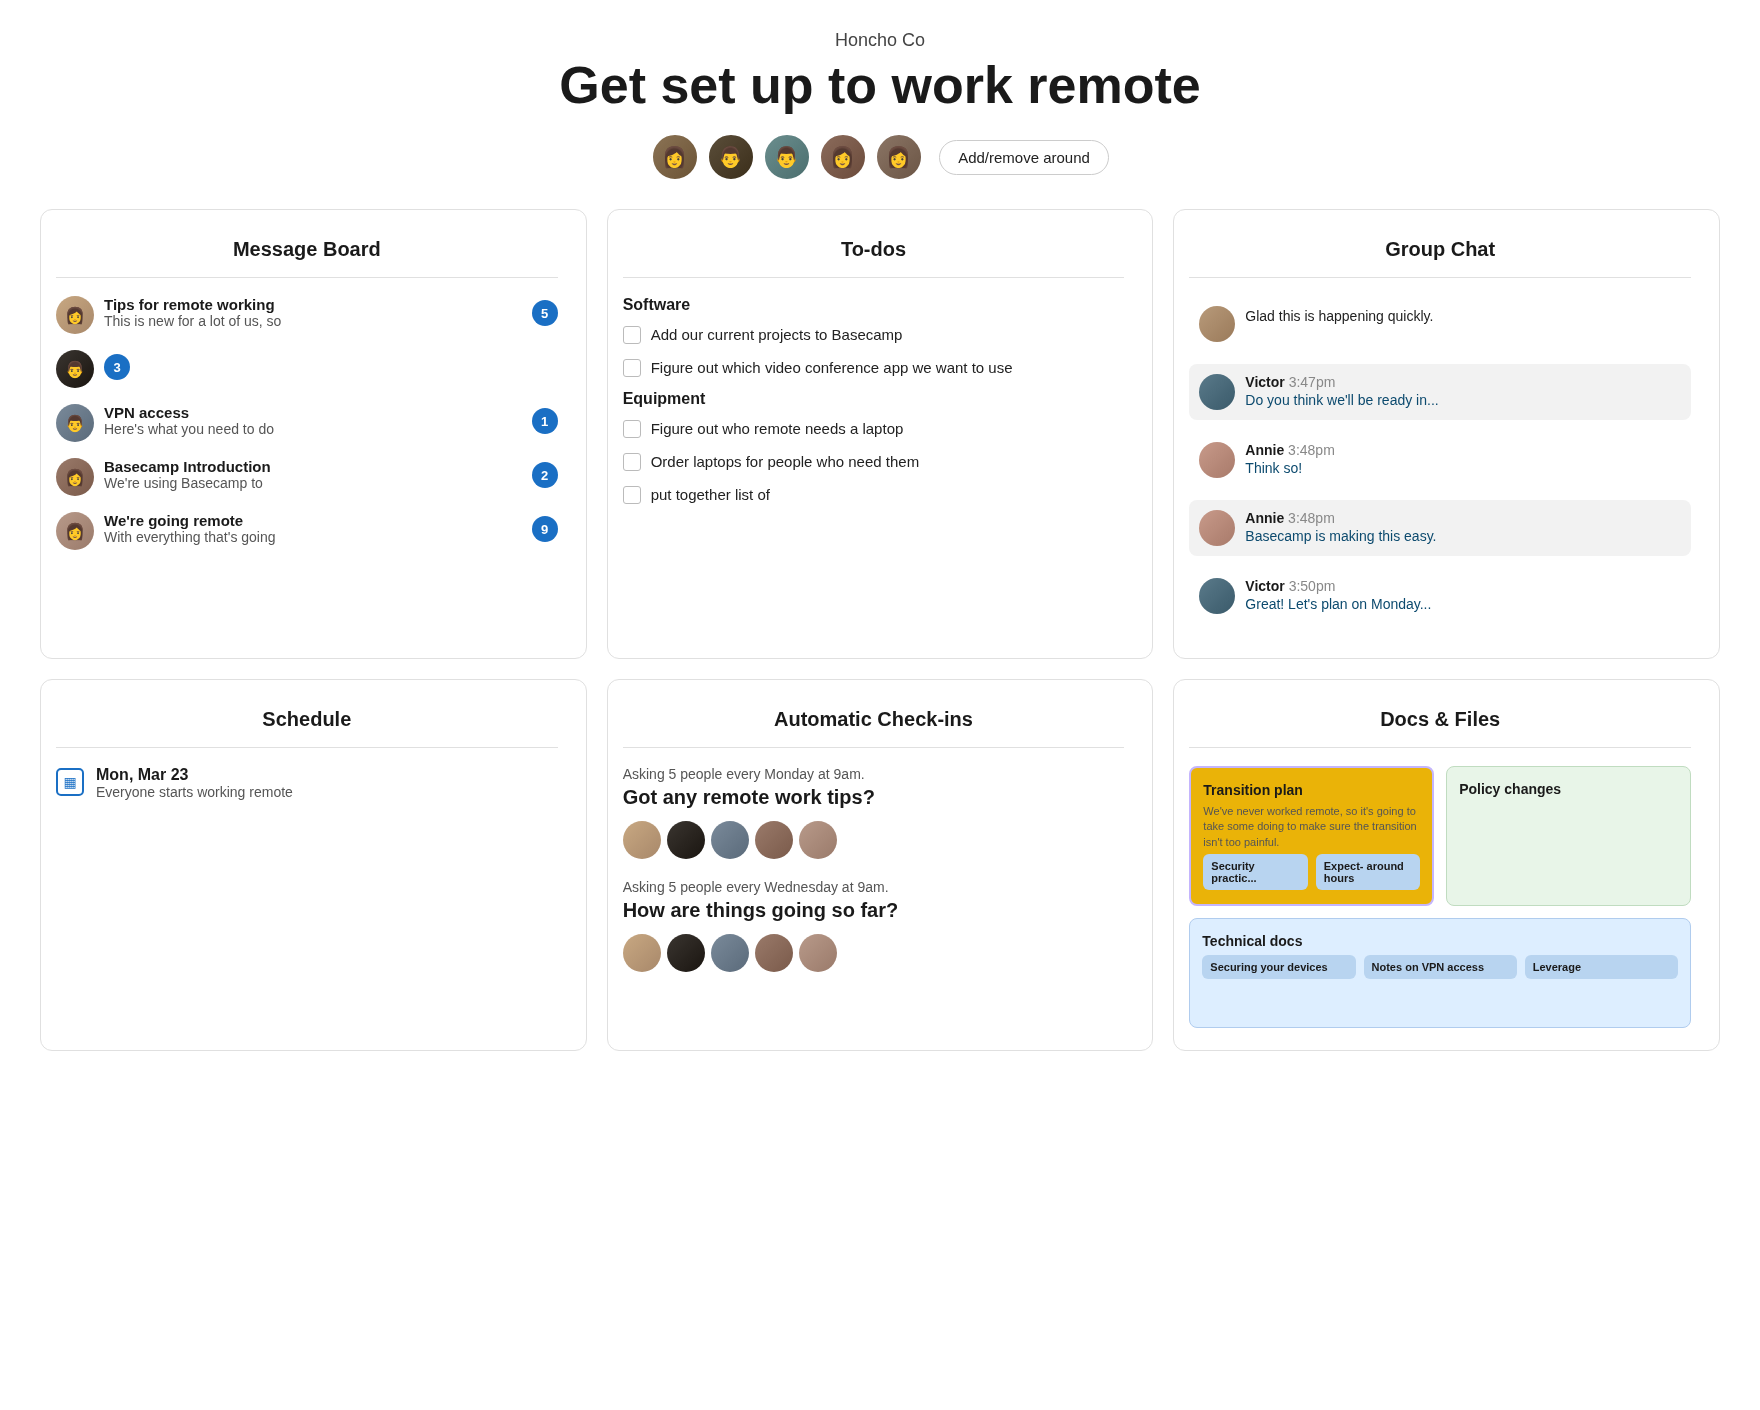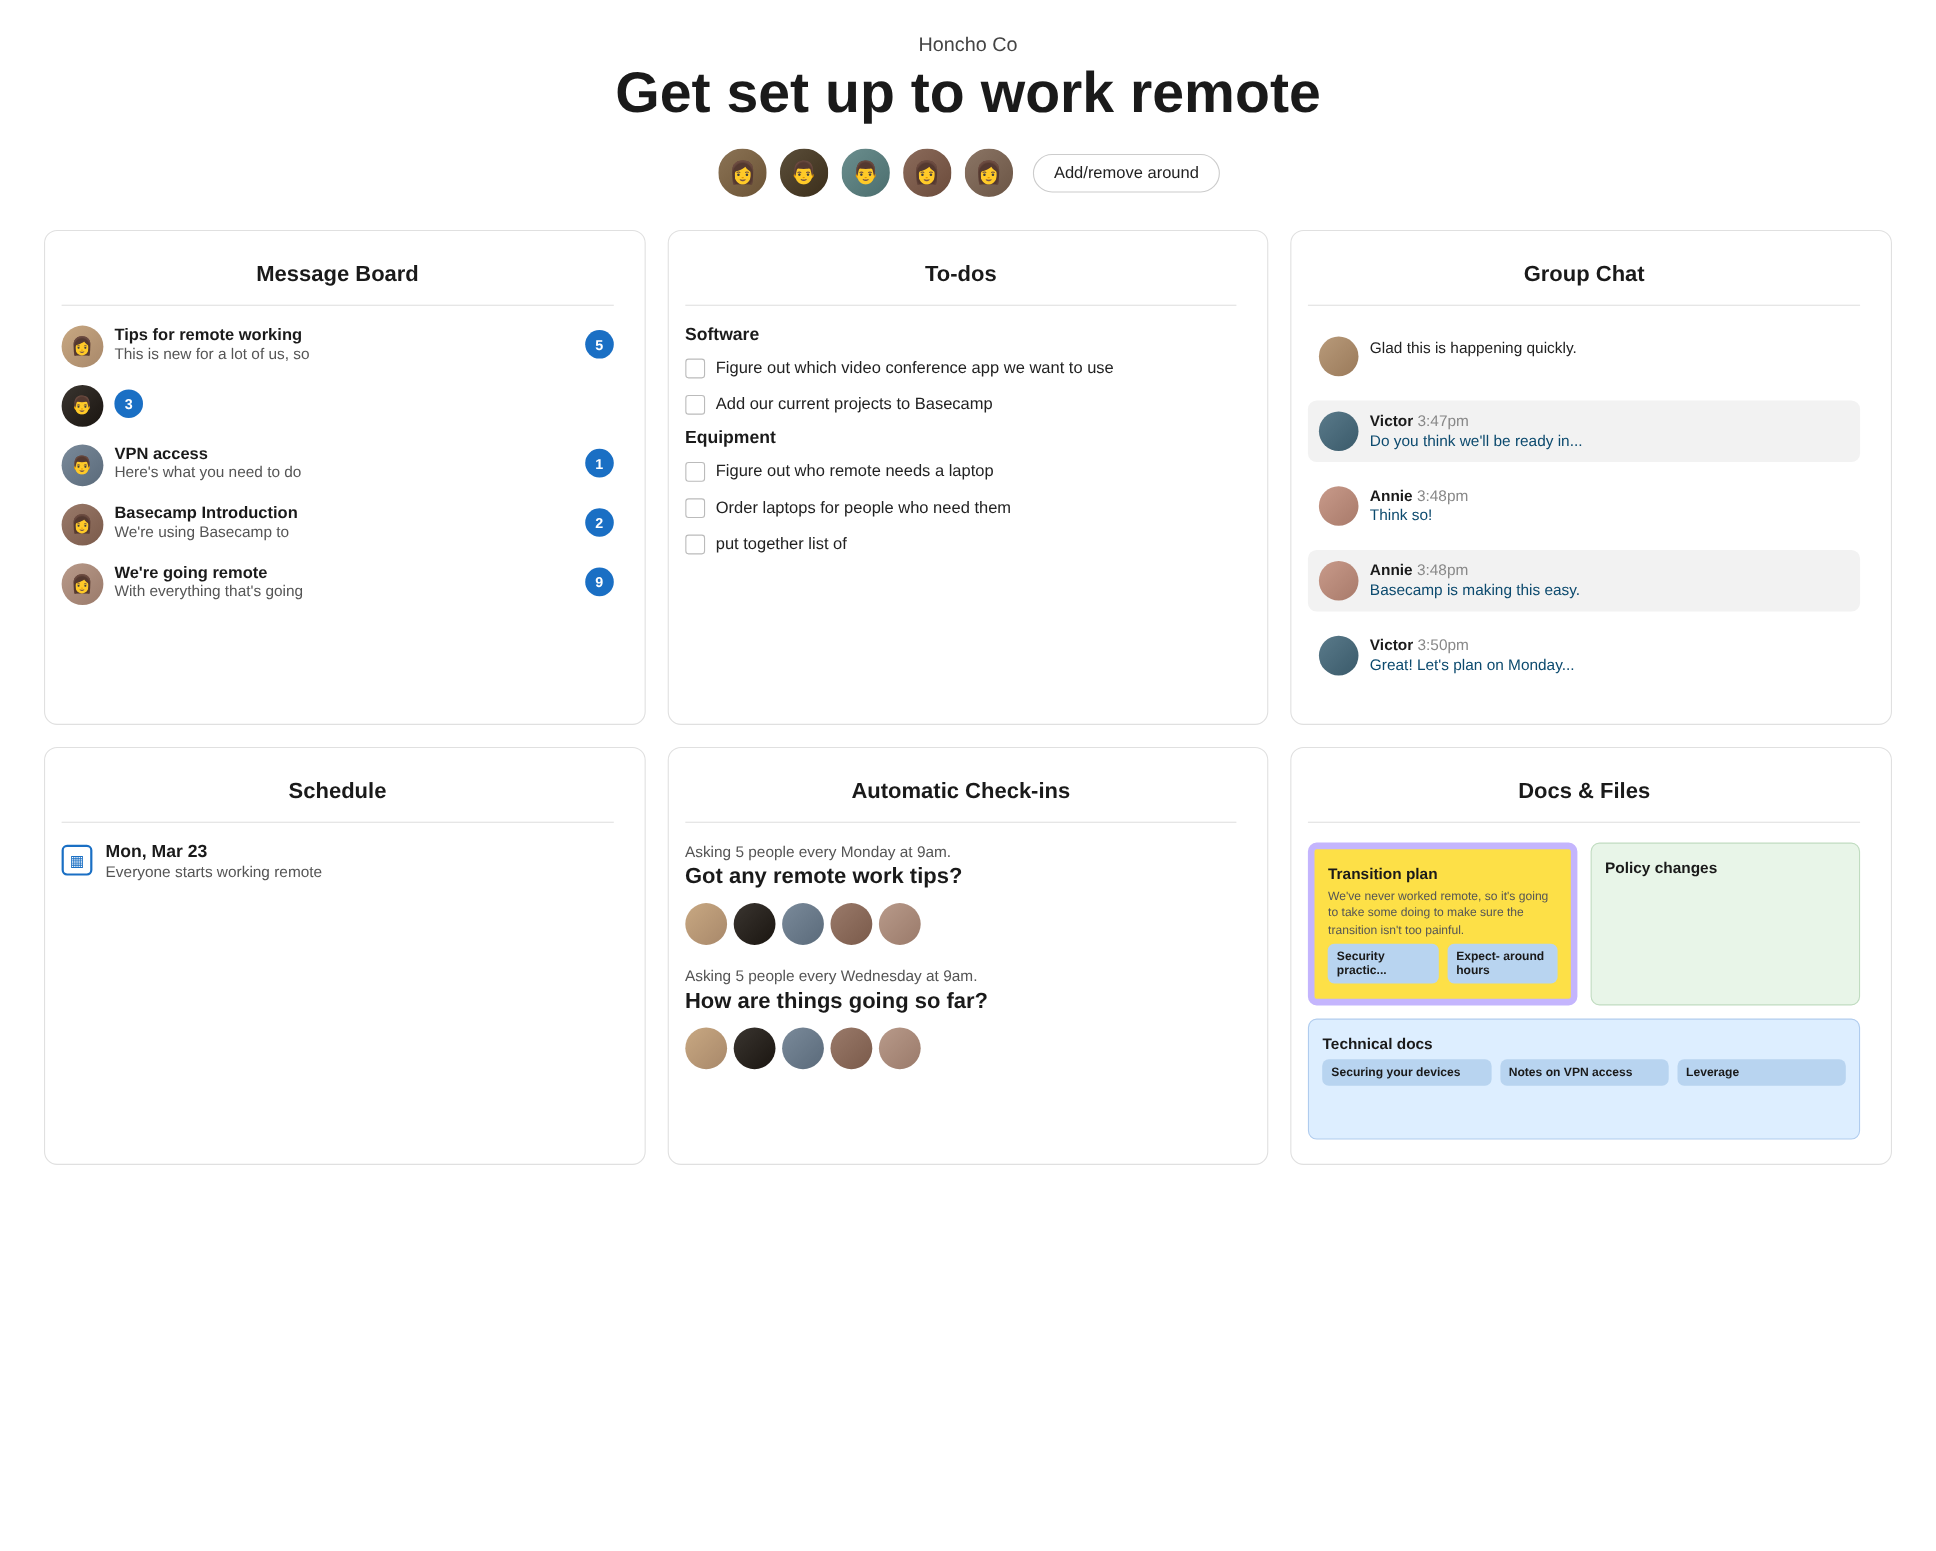--- a/index.html
+++ b/index.html
@@ -230,21 +230,21 @@
       display: grid;
       grid-template-columns: 1fr 1fr;
       gap: 12px;
       margin-top: 4px;
     }
     .doc-card {
       border-radius: 8px;
       padding: 14px 12px;
       min-height: 110px;
     }
-    .doc-card.white { background: #fde047; border: 6px solid #c4b5fd; }
+    .doc-card.white { background: #eab308; border: 2px solid #c4b5fd; }
     .doc-card.green { background: #e8f5e8; border: 1px solid #c0dcc0; }
     .doc-card.blue { background: #ddeeff; border: 1px solid #b0ccee; grid-column: 1 / 3; }
     .doc-card-title { font-weight: 700; font-size: 14px; margin-bottom: 6px; }
     .doc-card-text { font-size: 11px; color: #555; line-height: 1.4; }
     .doc-sub-row {
       display: flex;
       gap: 8px;
       margin-top: 4px;
     }
     .doc-sub {
@@ -321,25 +321,25 @@
   </div>
 
   <div class="card">
     <div class="card-title">To-dos</div>
     <hr class="card-divider">
 
     <div class="todo-section-title">Software</div>
 
     <div class="todo-item">
       <div class="todo-checkbox"></div>
-      <div class="todo-text">Figure out which video conference app we want to use</div>
+      <div class="todo-text">Add our current projects to Basecamp</div>
     </div>
     <div class="todo-item">
       <div class="todo-checkbox"></div>
-      <div class="todo-text">Add our current projects to Basecamp</div>
+      <div class="todo-text">Figure out which video conference app we want to use</div>
     </div>
 
     <div class="todo-section-title">Equipment</div>
 
     <div class="todo-item">
       <div class="todo-checkbox"></div>
       <div class="todo-text">Figure out who remote needs a laptop</div>
     </div>
     <div class="todo-item">
       <div class="todo-checkbox"></div>

